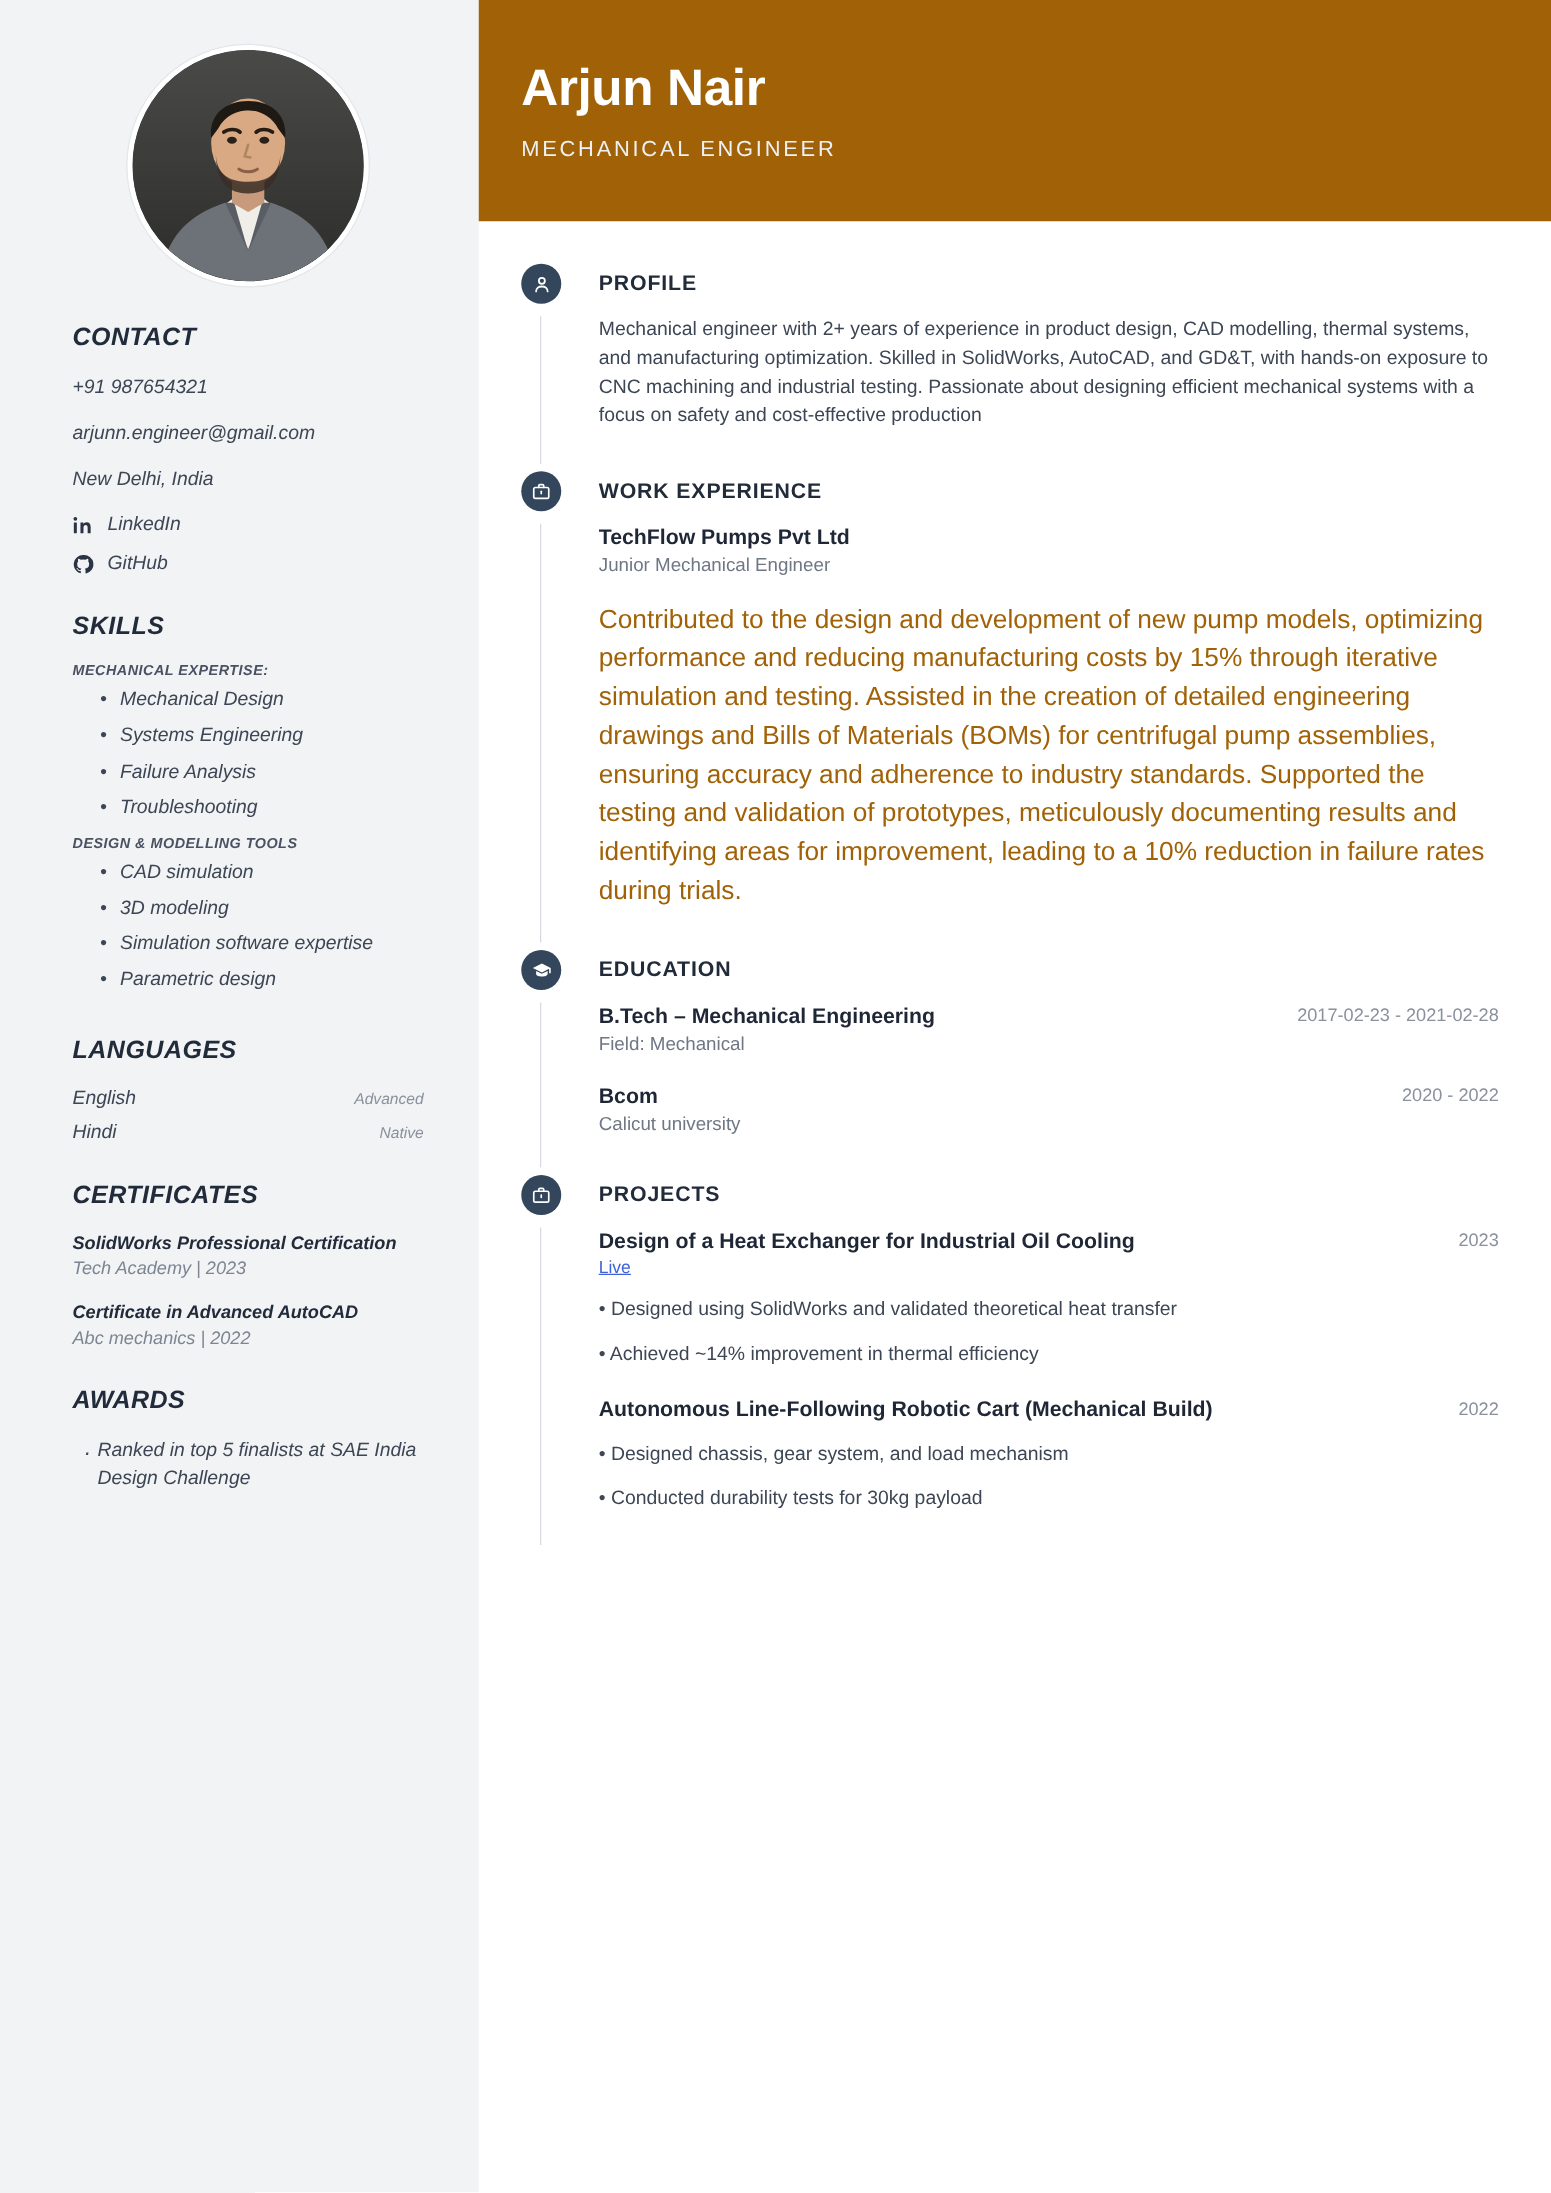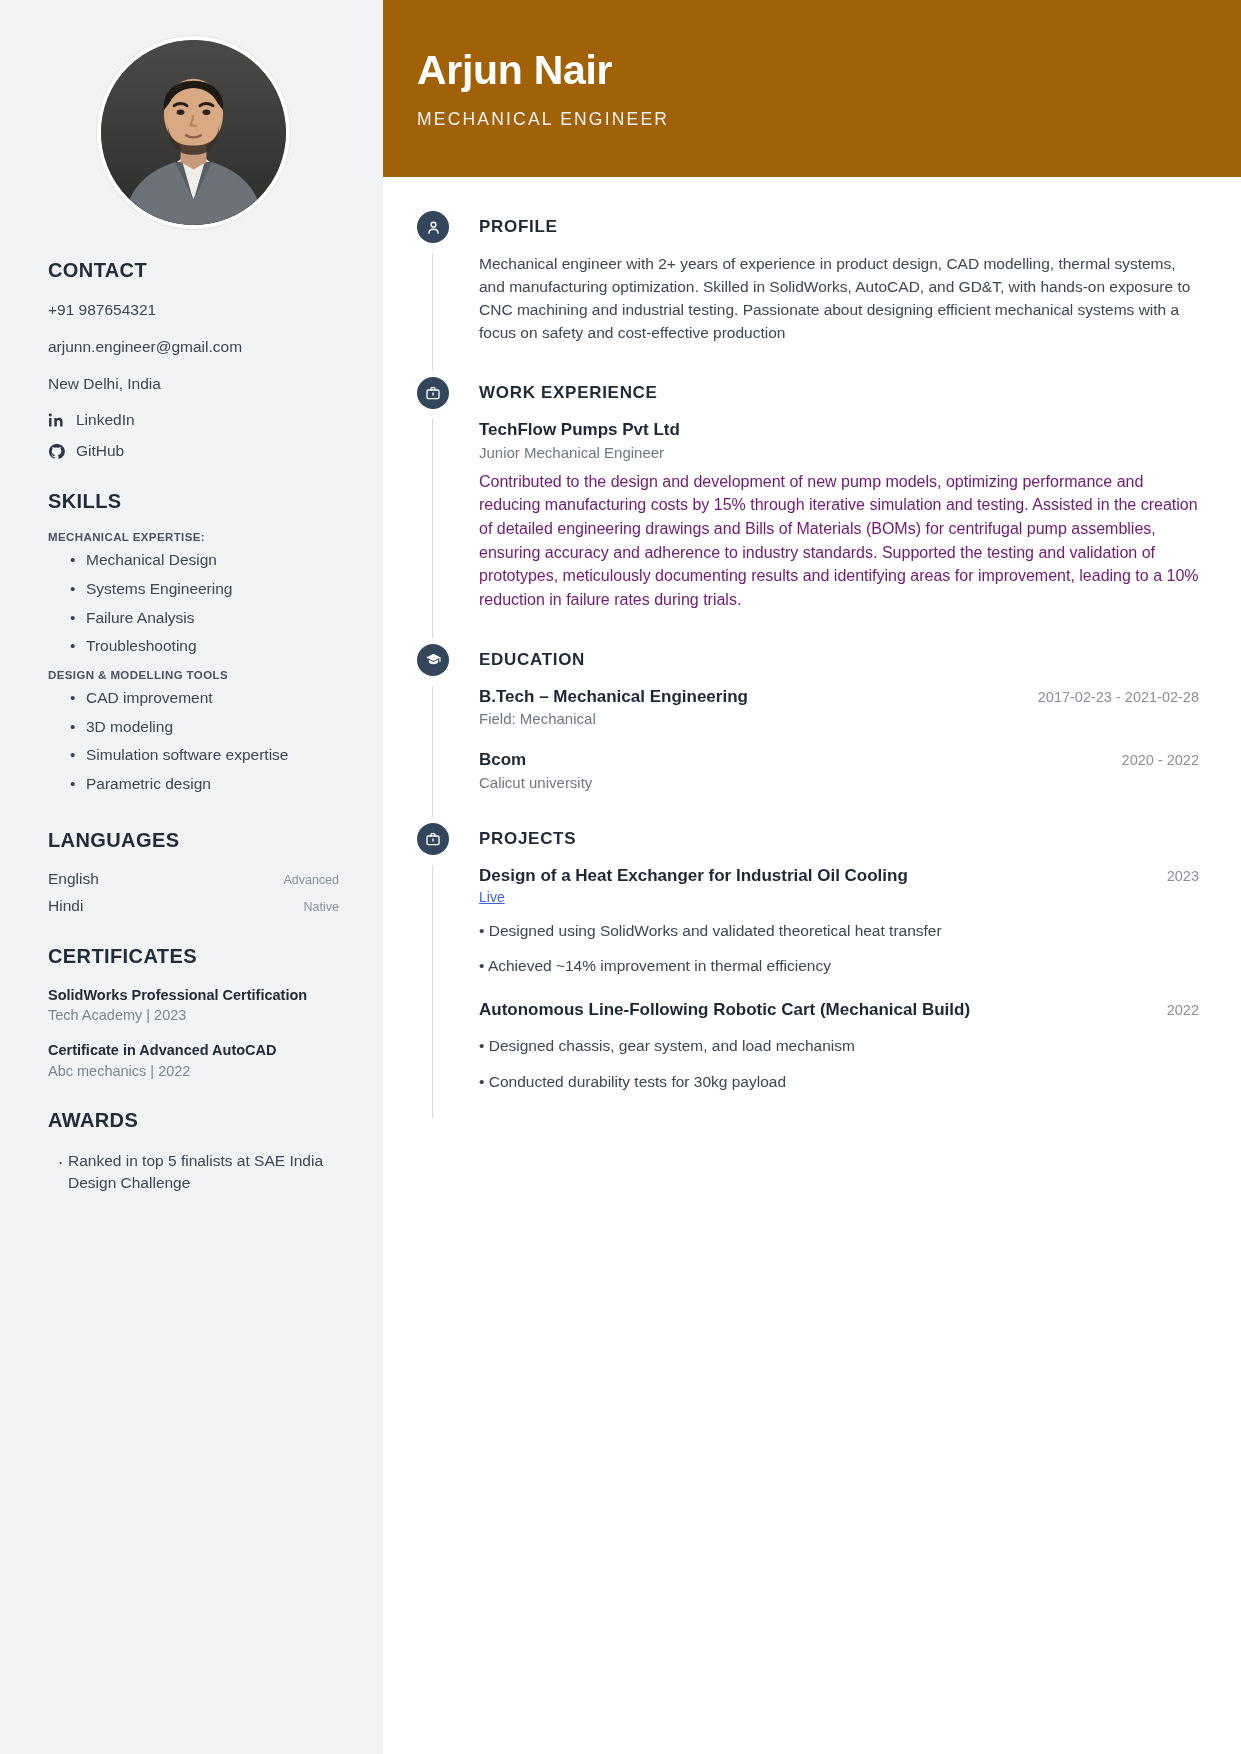--- a/index.html
+++ b/index.html
@@ -8,21 +8,22 @@
     font-family:"Liberation Sans", sans-serif;
     background:#ffffff;
     color:#2b3445;
     display:flex;
   }
   
   .sidebar {
     width:383px;
     min-width:383px;
     background:#f1f3f5;
-    padding:0 0 40px 4px;
+    padding:0 0 40px 14px;
+    font-style:italic;
   }
   .photo-wrap {
     display:flex; justify-content:center;
     padding-top:36px; padding-bottom:30px;
   }
   .photo {
     width:193px; height:193px; border-radius:50%;
     border:4px solid #ffffff;
     overflow:hidden;
     position:relative;
@@ -110,21 +111,21 @@
     font-size:15.5px; line-height:1.48; color:#3d4654;
   }
   .entry { margin-bottom:22px; }
   .entry:last-child { margin-bottom:0; }
   .entry-top { display:flex; justify-content:space-between; align-items:flex-start; gap:16px; }
   .entry-title {
     font-size:17px; font-weight:bold; color:#1f2736; line-height:1.28;
   }
   .entry-date { font-size:14.5px; color:#8a919d; white-space:nowrap; padding-top:3px; }
   .entry-sub { font-size:15px; color:#6f7785; margin-top:3px; }
-  .entry-desc { font-size:16px; line-height:1.48; color:#701a75; margin-top:9px; }
+  .entry-desc { font-size:21px; line-height:1.48; color:#a16207; margin-top:19px; }
   .proj-link {
     font-size:14px; color:#3f62d8; text-decoration:underline;
     display:inline-block; margin-top:2px;
   }
   .proj-bullet { font-size:15.5px; color:#3d4654; margin-top:14px; line-height:1.4; }
 </style>
 </head>
 <body>
 
 <aside class="sidebar">
@@ -205,21 +206,21 @@
           <li>Mechanical Design</li>
           <li>Systems Engineering</li>
           <li>Failure Analysis</li>
           <li>Troubleshooting</li>
         </ul>
       </div>
 
       <div>
         <div class="skill-cat">DESIGN &amp; MODELLING TOOLS</div>
         <ul class="skill-list">
-          <li>CAD improvement</li>
+          <li>CAD simulation</li>
           <li>3D modeling</li>
           <li>Simulation software expertise</li>
           <li>Parametric design</li>
         </ul>
       </div>
     </section>
 
     <section class="side-block">
       <h2 class="side-head">LANGUAGES</h2>
       <div class="lang-row">

